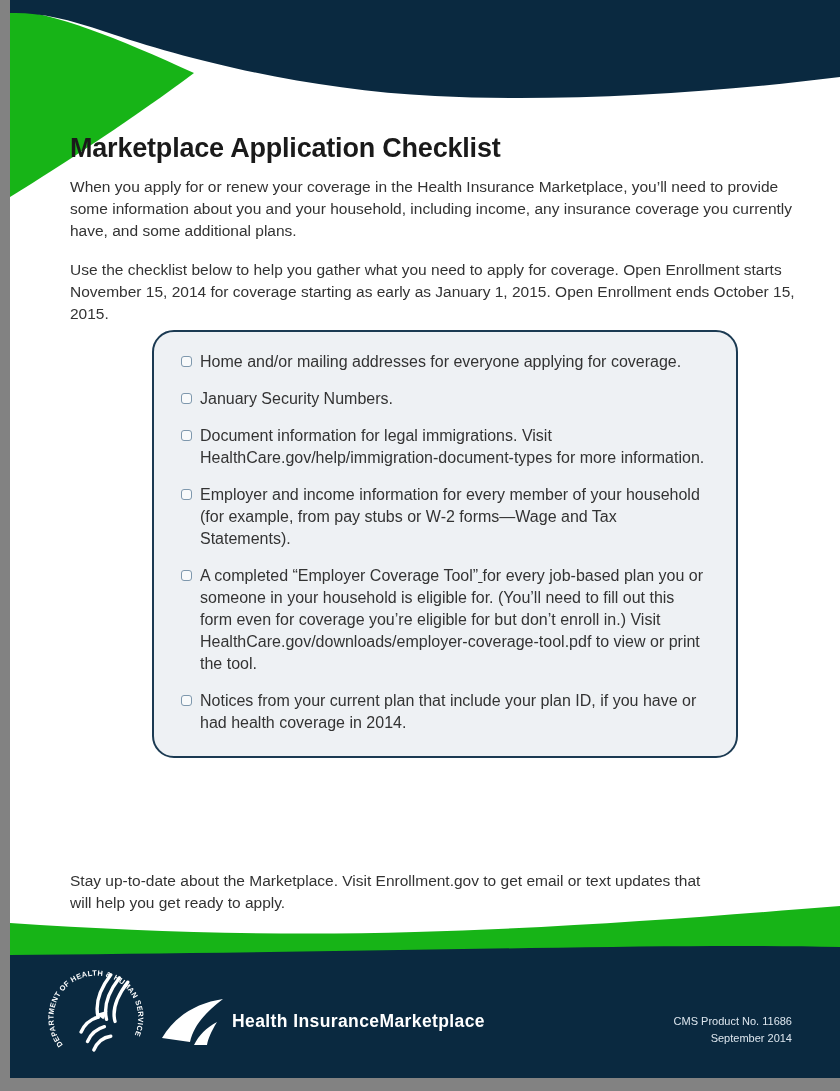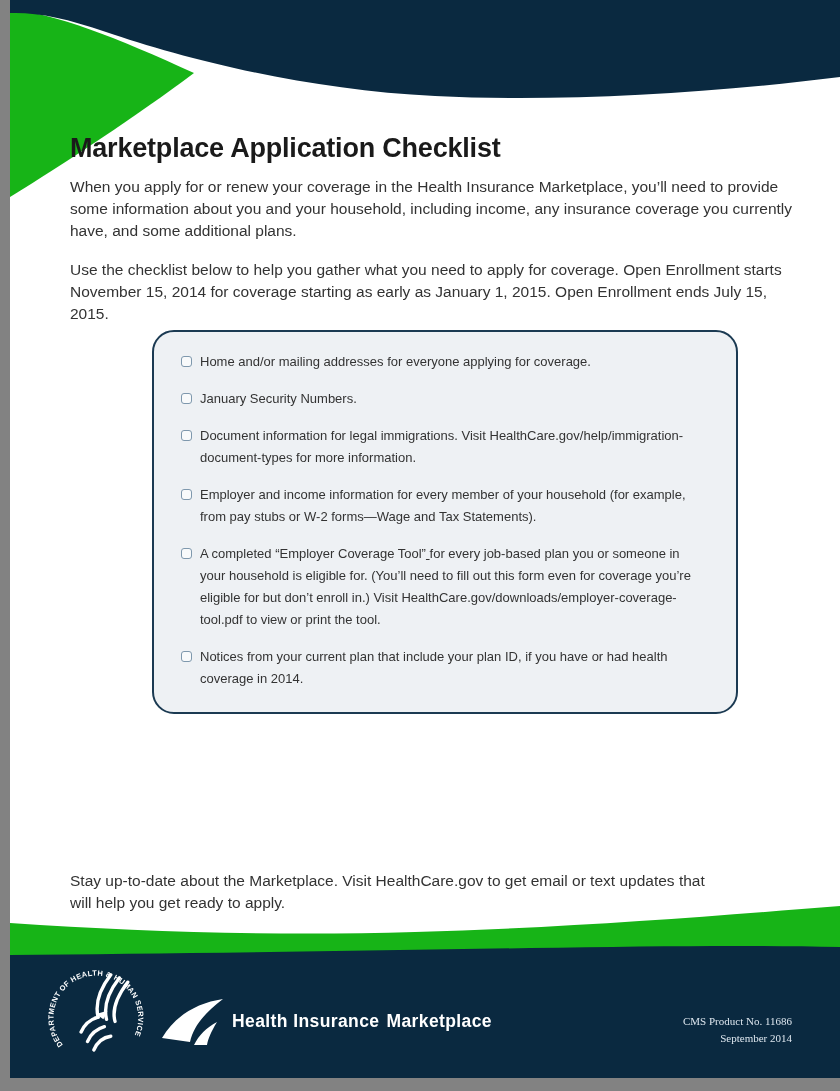--- a/index.html
+++ b/index.html
@@ -40,56 +40,56 @@
     border-radius:22px;
     padding:19px 28px 7px 27px;
   }
   .check-item{display:flex; gap:8px; margin-bottom:15px;}
   .check-box{
     flex:none; width:11px; height:11px; margin-top:4.5px;
     border:1.5px solid var(--checkbox-border); border-radius:3px;
     background:#f8fafb;
   }
   .check-text{
-    font-size:13px; line-height:22px; color:var(--body-text); max-width:508px;
+    font-size:16px; line-height:22px; color:var(--body-text); max-width:508px;
   }
   .b{font-weight:400;}
   .u{text-decoration:underline;}
 
   .stay-note{
     position:absolute; left:60px; top:870px; width:648px;
     font-size:15.5px; line-height:22px; color:var(--body-text);
   }
 
   .hhs-seal{position:absolute; left:34px; top:961px; width:106px; height:106px;}
   .mp-logo{position:absolute; left:150px; top:997px; display:flex; align-items:center; gap:6px;}
   .mp-swoosh{width:66px; height:48px; display:block;}
   .mp-text{color:#ffffff; font-size:17.5px; letter-spacing:0.4px; white-space:nowrap;}
   .mp-text .light{font-weight:700;}
-  .mp-text .bold{font-weight:700; margin-left:7px;}
+  .mp-text .bold{font-weight:700; margin-left:0;}
 
   .cms-info{
     position:absolute; right:48px; top:1013px; text-align:right;
-    color:#dde6ee; font-size:11px; line-height:17px;font-family:Liberation Serif, serif;
+    color:#dde6ee; font-size:11px; line-height:17px;
   }
 </style>
 </head>
 <body>
 
 <div class="page">
 
   <svg id="header-waves" class="wave-svg" viewBox="0 0 830 200" preserveAspectRatio="none">
     <path d="M0,10 C 45,13 105,37 184,73 C 128,115 55,163 0,197 Z" fill="var(--green)"></path>
     <path d="M0,0 H830 V77 C 695,94 545,102 425,96 C 295,90 172,58 96,32 C 56,18 26,12 0,13 Z" fill="var(--navy)"></path>
   </svg>
 
   <h1 class="doc-title">Marketplace Application Checklist</h1>
 
   <p id="para-1" class="para">When you apply for or renew your coverage in the Health Insurance Marketplace, you’ll need to provide some information about you and your household, including income, any insurance coverage you currently have, and some additional plans.</p>
-  <p id="para-2" class="para">Use the checklist below to help you gather what you need to apply for coverage. Open Enrollment starts November 15, 2014 for coverage starting as early as January 1, 2015. Open Enrollment ends July 15, 2015.</p>
+  <p id="para-2" class="para">Use the checklist below to help you gather what you need to apply for coverage. Open Enrollment starts November 15, 2014 for coverage starting as early as January 1, 2015. Open Enrollment ends October 15, 2015.</p>
 
   <div class="checklist-panel">
   <div class="check-item">
     <span class="check-box"></span>
     <span class="check-text"><span>Home and/or mailing addresses for everyone applying for coverage.</span></span>
   </div>
 
   <div class="check-item">
     <span class="check-box"></span>
     <span class="check-text"><span>January Security Numbers.</span></span>
@@ -111,21 +111,21 @@
     <span class="check-box"></span>
     <span class="check-text"><span>A completed </span><span class="b">“Employer Coverage Tool”</span><span class="b u"> </span><span>for every job-based plan you or someone in your household is eligible for. (You’ll need to fill out this form even for coverage you’re eligible for but don’t enroll in.) Visit </span><span class="b">HealthCare.gov/downloads/employer-coverage-tool.pdf</span><span> to view or print the tool.</span></span>
   </div>
 
   <div class="check-item">
     <span class="check-box"></span>
     <span class="check-text"><span>Notices from your current plan that include your plan ID, if you have or had health coverage in 2014.</span></span>
   </div>
 </div>
 
-  <p class="stay-note"><span>Stay up-to-date about the Marketplace. Visit </span><span class="b">HealthCare.gov</span><span> to get email or text updates that will help you get ready to apply.</span></p>
+  <p class="stay-note"><span>Stay up-to-date about the Marketplace. Visit </span><span class="b">Enrollment.gov</span><span> to get email or text updates that will help you get ready to apply.</span></p>
 
   <svg id="footer-waves" class="wave-svg" viewBox="0 0 830 175" preserveAspectRatio="none">
     <path d="M0,20 C 130,29 270,33 405,29 C 555,25 705,13 830,3 V80 H0 Z" fill="var(--green)"></path>
     <path d="M0,52 C 150,51 350,48 520,45 C 645,43 745,42 830,44 V175 H0 Z" fill="var(--navy)"></path>
   </svg>
 
   <svg class="hhs-seal" viewBox="0 0 100 100" xmlns="http://www.w3.org/2000/svg" xmlns:xlink="http://www.w3.org/1999/xlink">
     <defs>
       <path id="sealArc" d="M 18,79 A 40,40 0 1 1 85,71" fill="none"></path>
     </defs>

